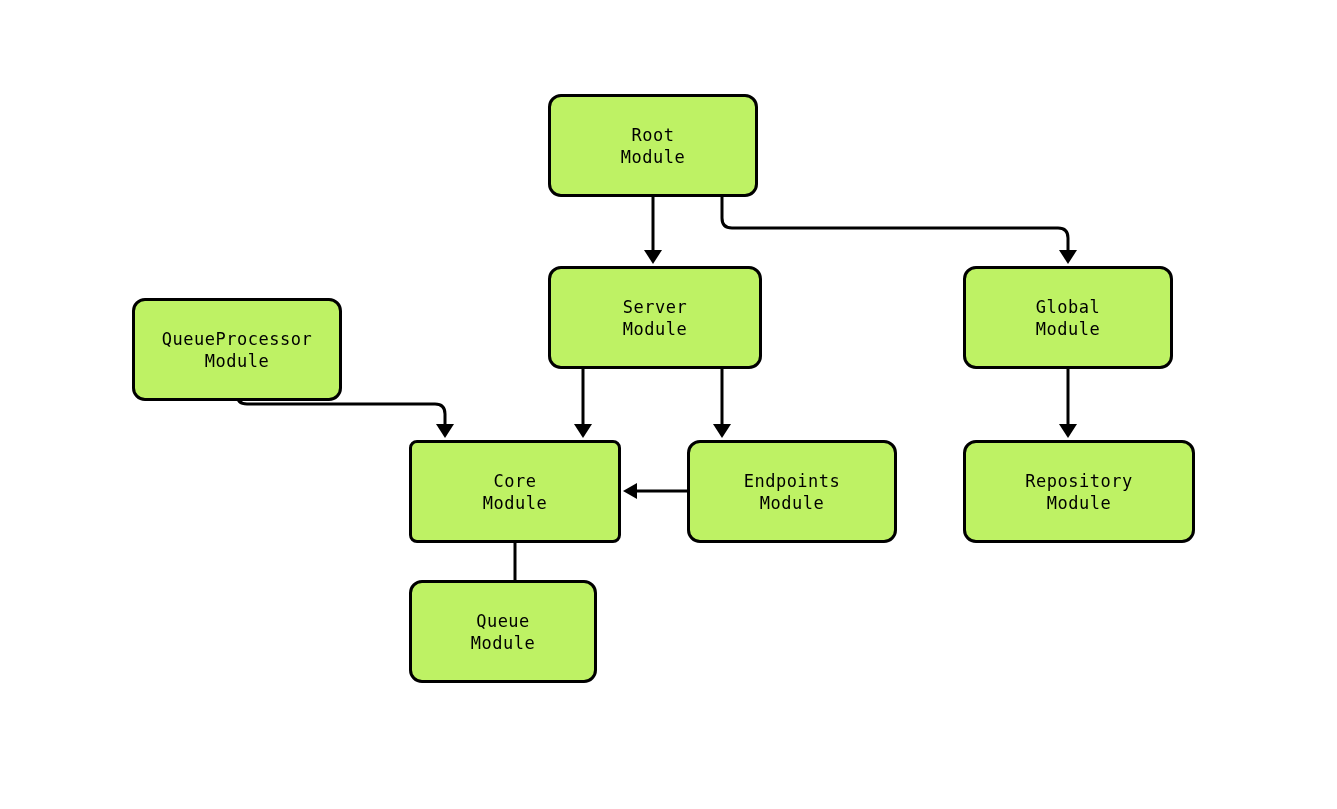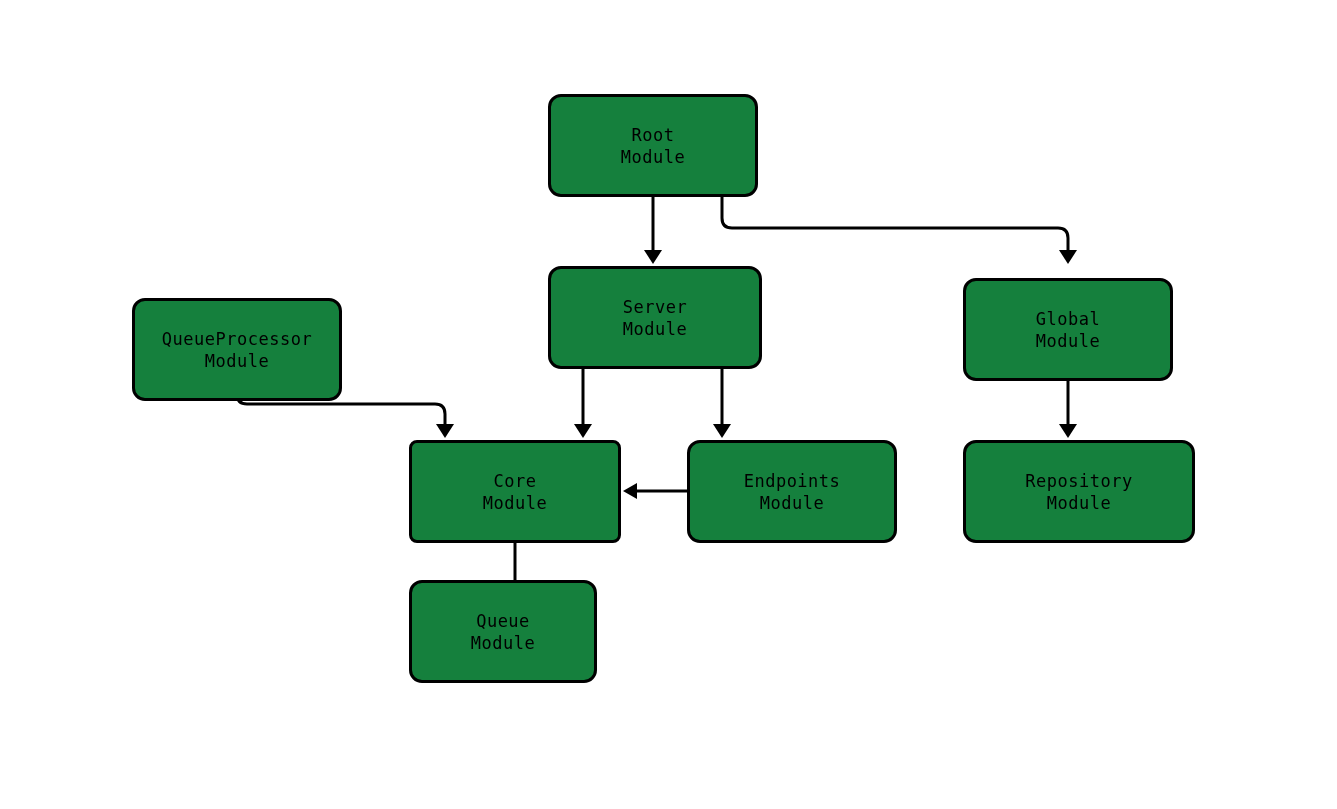--- a/index.html
+++ b/index.html
@@ -23,21 +23,21 @@
   #edge-layer {
     position: absolute;
     top: 0;
     left: 0;
     width: 1337px;
     height: 809px;
   }
   .node {
     position: absolute;
     box-sizing: border-box;
-    background: #15803d;
+    background: #bef264;
     border: 3px solid #000000;
     border-radius: 13px;
     display: flex;
     flex-direction: column;
     align-items: center;
     justify-content: center;
     z-index: 2;
   }
   .node-line {
     font-size: 17px;
@@ -90,21 +90,21 @@
   <div class="node" style="left:132px; top:266px; width:210px; height:103px;margin-top:32px;">
     <div class="node-line">QueueProcessor</div>
     <div class="node-line">Module</div>
   </div>
 
   <div class="node" style="left:548px; top:266px; width:214px; height:103px;">
     <div class="node-line">Server</div>
     <div class="node-line">Module</div>
   </div>
 
-  <div class="node" style="left:963px; top:278px; width:210px; height:103px;">
+  <div class="node" style="left:963px; top:266px; width:210px; height:103px;">
     <div class="node-line">Global</div>
     <div class="node-line">Module</div>
   </div>
 
   <div class="node" style="left:409px; top:440px; width:212px; height:103px;border-radius:8px;">
     <div class="node-line">Core</div>
     <div class="node-line">Module</div>
   </div>
 
   <div class="node" style="left:687px; top:440px; width:210px; height:103px;">

